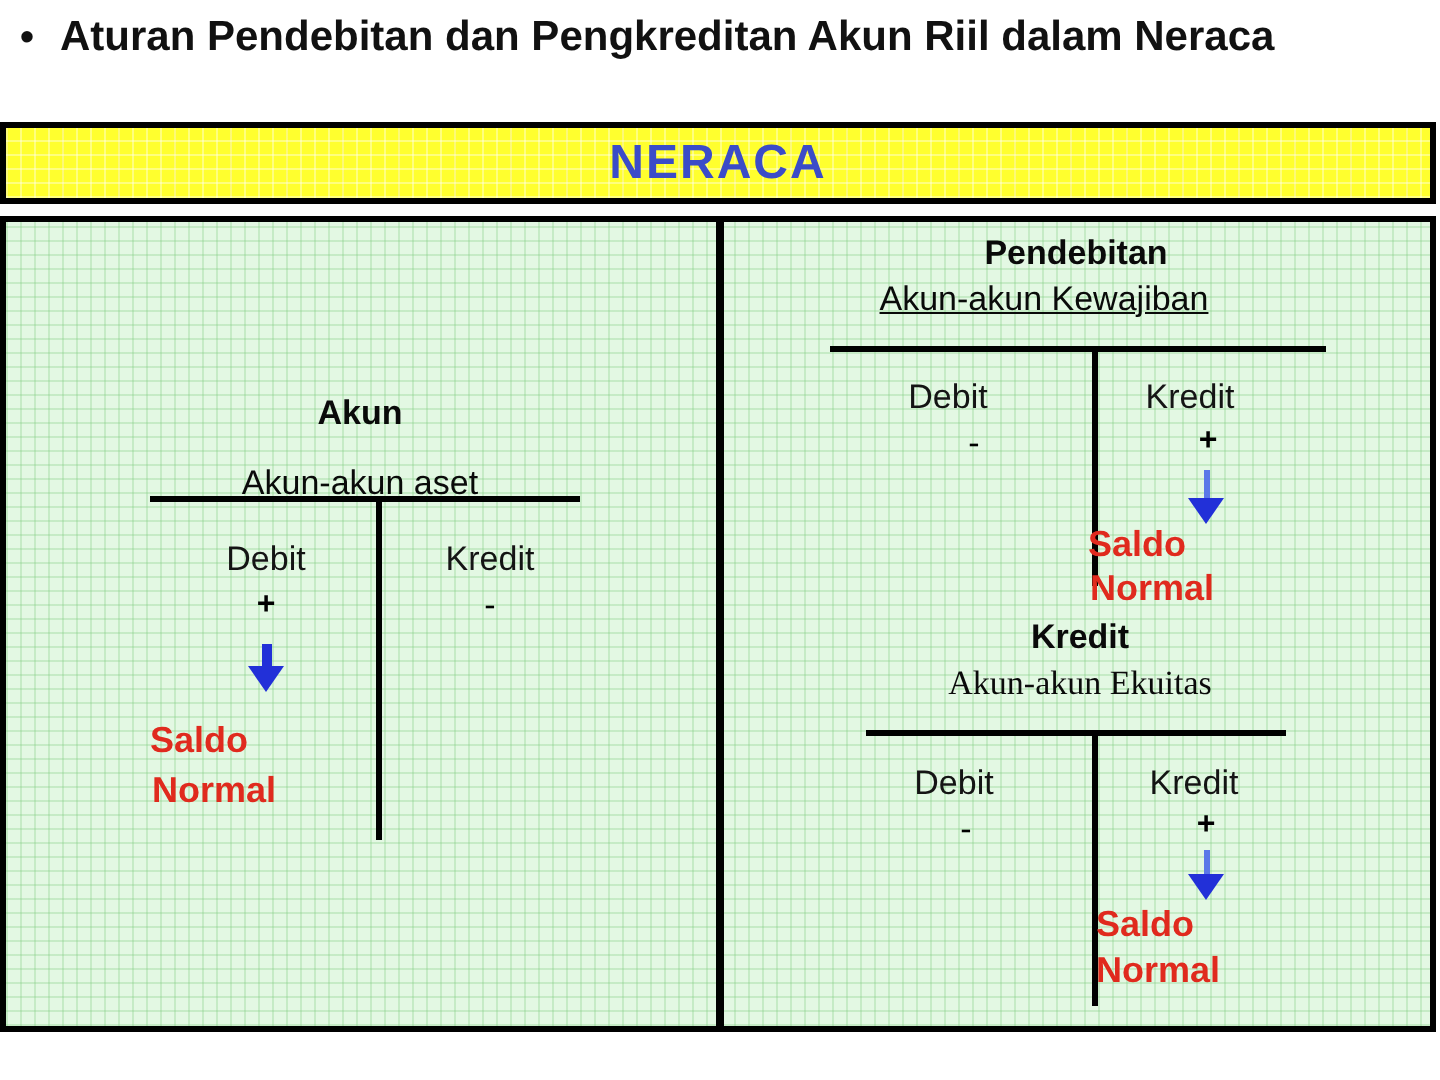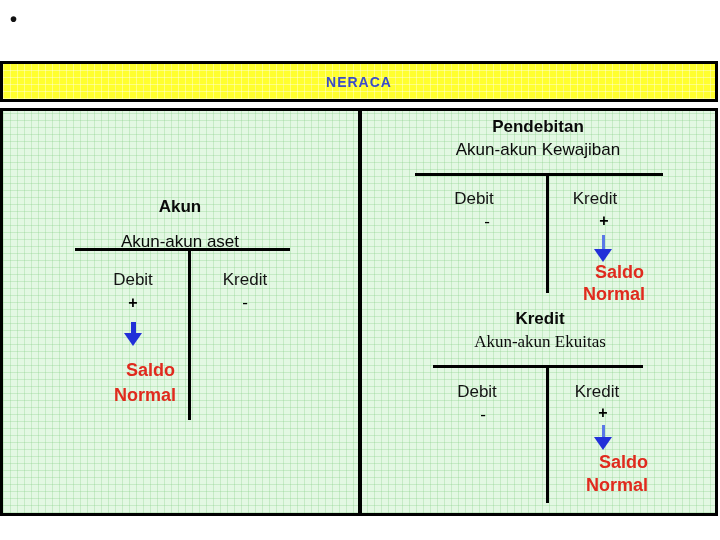--- a/index.html
+++ b/index.html
@@ -31,21 +31,21 @@
     left: 0px; top: 61px; width: 718px; height: 41px;
     border: 3px solid #000;
     background-color: #ffff2e;
     background-image:
       repeating-linear-gradient(0deg,  rgba(255,255,255,0.38) 0 1px, transparent 1px 7px),
       repeating-linear-gradient(90deg, rgba(255,255,255,0.38) 0 1px, transparent 1px 7px),
       repeating-linear-gradient(90deg, rgba(240,220,0,0.25) 0 1px, transparent 1px 28px);
     display: flex; align-items: center; justify-content: center;
   }
   .banner-label {
-    font-size: 14px; font-weight: bold; color: #3b4cc8; letter-spacing: 1px;
+    font-size: 24px; font-weight: bold; color: #3b4cc8; letter-spacing: 1px;
   }
 
   
   .panel {
     left: 0px; top: 108px; width: 718px; height: 408px;
     border: 3px solid #000;
     background-color: #e3f8e3;
     background-image:
       repeating-linear-gradient(0deg,  rgba(130,205,130,0.30) 0 1px, transparent 1px 7px),
       repeating-linear-gradient(90deg, rgba(130,205,130,0.30) 0 1px, transparent 1px 7px);
@@ -53,36 +53,37 @@
   .panel-divider { left: 358px; top: 108px; width: 4px; height: 408px; background: #000; }
 
   
   .hline { height: 3px; background: #000; }
   .vline { width: 3px;  background: #000; }
   .acct-heading { font-size: 17px; font-weight: bold; color: #0a0a0a; text-align: center; }
   .acct-sub     { font-size: 17px; color: #0a0a0a; text-align: center; }
   .col-label    { font-size: 17px; color: #141414; text-align: center; width: 70px; }
   .sign         { font-size: 16px; font-weight: bold; color: #000; text-align: center; width: 70px; }
   .sign.minus   { font-weight: normal; font-size: 17px; }
-  .saldo        { font-size: 18px; font-weight: bold; color: #e02a1e; text-align: right; width: 100px; }
+  .saldo        { font-size: 18px; font-weight: bold; color: #e02a1e; text-align: left; width: 100px; }
   .arrow-shaft  { background: #5b78e8; }
   .arrow-shaft.thick { background: #2230d8; }
   .arrow-head {
     width: 0; height: 0;
     border-left: 9px solid transparent;
     border-right: 9px solid transparent;
     border-top: 13px solid #2230d8;
   }
 </style>
 </head>
 <body>
 
 <div class="canvas">
 
   <div class="abs bullet">•</div>
+  <div class="abs slide-title">Aturan Pendebitan dan Pengkreditan Akun Riil dalam Neraca</div>
 
   <div class="abs banner">
     <span class="banner-label">NERACA</span>
   </div>
 
   <div class="abs panel"></div>
   <div class="abs panel-divider"></div>
 
   <div>
     <div class="abs acct-heading" style="left:80px;top:197px;width:200px;">Akun</div>
@@ -94,21 +95,21 @@
     <div class="abs col-label" style="left:210px;top:270px;">Kredit</div>
     <div class="abs sign minus" style="left:210px;top:293px;">-</div>
     <div class="abs arrow-shaft thick" style="left:131px;top:322px;width:5px;height:12px;"></div>
     <div class="abs arrow-head" style="left:124px;top:333px;"></div>
     <div class="abs saldo" style="left:75px;top:360px;">Saldo</div>
     <div class="abs saldo" style="left:76px;top:385px;">Normal</div>
   </div>
 
   <div>
     <div class="abs acct-heading" style="left:438px;top:117px;width:200px;">Pendebitan</div>
-    <div class="abs acct-sub" style="left:428px;top:140px;width:220px;">Akun-akun Kewajiban</div>
+    <div class="abs acct-sub" style="left:412px;top:140px;width:220px;text-decoration:underline;">Akun-akun Kewajiban</div>
     <div class="abs hline" style="left:415px;top:173px;width:248px;"></div>
     <div class="abs vline" style="left:546px;top:173px;height:120px;"></div>
     <div class="abs col-label" style="left:439px;top:189px;">Debit</div>
     <div class="abs sign minus" style="left:452px;top:212px;">-</div>
     <div class="abs col-label" style="left:560px;top:189px;">Kredit</div>
     <div class="abs sign" style="left:569px;top:212px;">+</div>
     <div class="abs arrow-shaft" style="left:602px;top:235px;width:3px;height:15px;"></div>
     <div class="abs arrow-head" style="left:594px;top:249px;"></div>
     <div class="abs saldo" style="left:544px;top:262px;">Saldo</div>
     <div class="abs saldo" style="left:545px;top:284px;">Normal</div>

